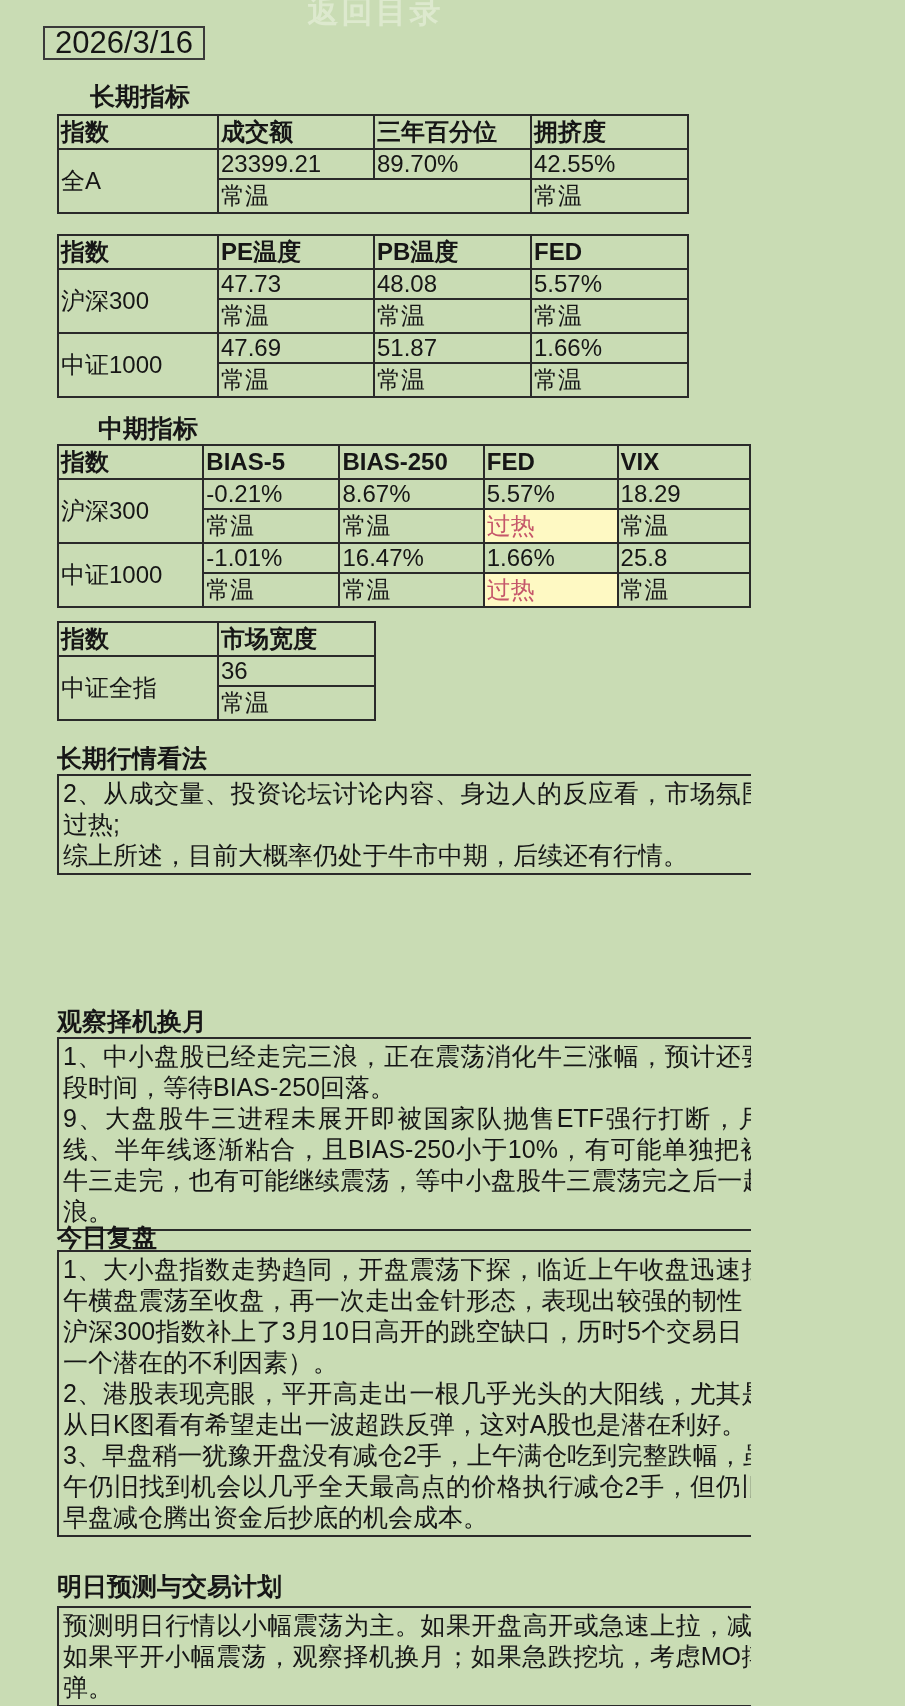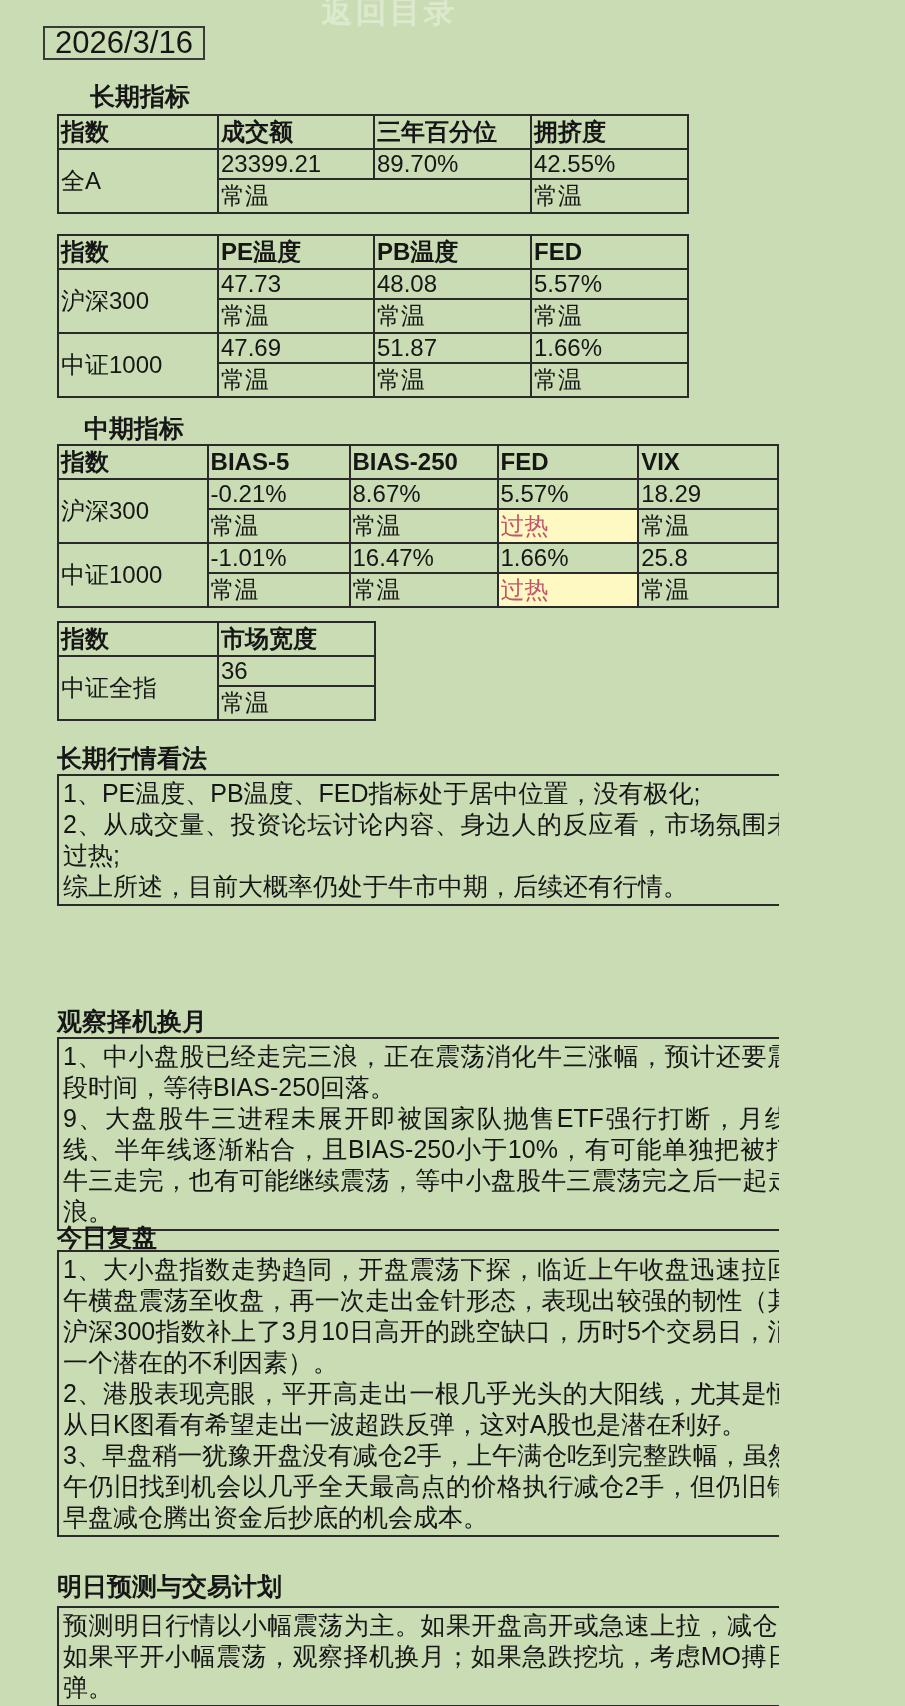--- a/index.html
+++ b/index.html
@@ -1,20 +1,19 @@
 <!DOCTYPE html>
 <html><head>
 <meta charset="utf-8">
 <style>
   html,body { margin:0; padding:0; background:#c9dcb4; }
   .page {
     position:relative; width:751px; height:1706px; overflow:hidden;
     background:#c9dcb4; color:#161616;
     font-family:"Liberation Sans","DejaVu Sans",sans-serif;
-    padding-left:28px;
   }
   .back-link {
     position:absolute; top:-9px; left:0; width:100%; text-align:center;
     font-size:31px; font-weight:bold; letter-spacing:3px; color:#dde9ce;
     cursor:pointer; user-select:none;
   }
   .date-box {
     position:absolute; left:43px; top:26px; width:158px; height:30px;
     border:2px solid #3a3a3a; display:flex; align-items:center; justify-content:center;
     font-size:31px;
@@ -104,21 +103,21 @@
       <td>1.66%</td>
     </tr>
     <tr>
       <td>常温</td>
       <td>常温</td>
       <td>常温</td>
     </tr>
   </tbody>
     </table>
 
-  <div class="sec-title" style="left:84px; top:412px;text-align:center;">中期指标</div>
+  <div class="sec-title" style="left:98px; top:412px;text-align:center;">中期指标</div>
 
   <table class="tbl" style="left:57px; top:444px;">
     <colgroup>
         <col style="width:160px">
         <col style="width:156px">
         <col style="width:157px">
         <col style="width:157px">
         <col style="width:158px">
       </colgroup>
     <tbody>
@@ -173,21 +172,20 @@
       <td>36</td>
     </tr>
     <tr>
       <td>常温</td>
     </tr>
   </tbody>
     </table>
 
   <div class="sec-title" style="left:57px; top:742px;">长期行情看法</div>
   <div class="note-box" style="top:774px;">
-    <p>1、PE温度、PB温度、FED指标处于居中位置，没有极化;</p>
     <p>2、从成交量、投资论坛讨论内容、身边人的反应看，市场氛围未明显过热;</p>
     <p>综上所述，目前大概率仍处于牛市中期，后续还有行情。</p>
   </div>
 
   <div class="sec-title" style="left:57px; top:1005px;">观察择机换月</div>
   <div class="note-box" style="top:1037px;">
     <p>1、中小盘股已经走完三浪，正在震荡消化牛三涨幅，预计还要震荡一段时间，等待BIAS-250回落。</p>
     <p>9、大盘股牛三进程未展开即被国家队抛售ETF强行打断，月线、季线、半年线逐渐粘合，且BIAS-250小于10%，有可能单独把被打断的牛三走完，也有可能继续震荡，等中小盘股牛三震荡完之后一起走主升浪。</p>
   </div>
 

